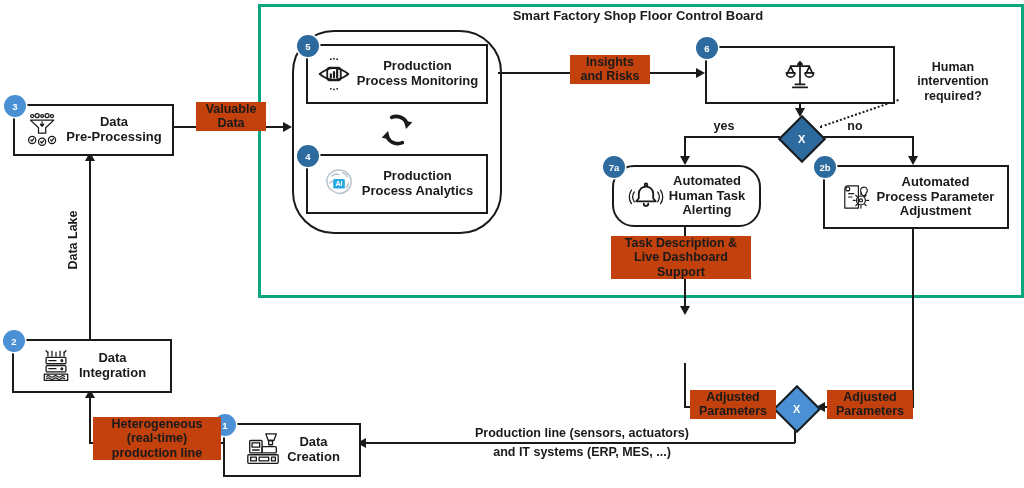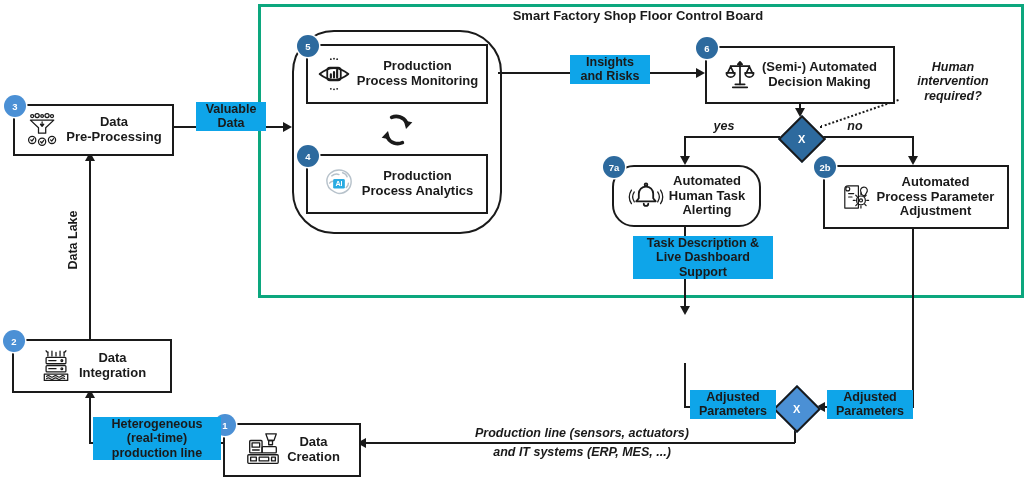--- a/index.html
+++ b/index.html
@@ -27,23 +27,23 @@
   
   .line { position:absolute; background:var(--line); z-index:1; }
   .h { height:2px; } .v { width:2px; }
   .ah { position:absolute; width:0; height:0; z-index:2; }
   .ah.right { border-top:5px solid transparent; border-bottom:5px solid transparent; border-left:9px solid var(--line); }
   .ah.left  { border-top:5px solid transparent; border-bottom:5px solid transparent; border-right:9px solid var(--line); }
   .ah.down  { border-left:5px solid transparent; border-right:5px solid transparent; border-top:9px solid var(--line); }
   .ah.up    { border-left:5px solid transparent; border-right:5px solid transparent; border-bottom:9px solid var(--line); }
   .dotted { position:absolute; border-top:2px dotted var(--line); transform-origin:left center; z-index:1; }
   
-  .elabel { position:absolute; background:#0ea5e9; font-size:12.5px; font-weight:600; line-height:1.15;
+  .elabel { position:absolute; background:#c2410c; font-size:12.5px; font-weight:600; line-height:1.15;
             text-align:center; white-space:pre-line; z-index:4; padding:0 2px; }
-  .elabel.nobg { background:transparent;font-style:italic; }
+  .elabel.nobg { background:transparent; }
   .vlabel { position:absolute; font-size:12.5px; font-weight:600; text-align:center;
             transform:rotate(-90deg); z-index:4; }
   
   .diamond { position:absolute; width:30px; height:30px; border:2px solid var(--line);
              transform:rotate(45deg); display:flex; align-items:center; justify-content:center; z-index:3; }
   .diamond.dark { background:var(--badge-dark); }
   .diamond.light { background:var(--badge-light); }
   .diamond span { transform:rotate(-45deg); color:#fff; font-size:11px; font-weight:bold; }
   
   svg.icon { flex:none; }
@@ -88,21 +88,21 @@
   <div class="ah down" style="left:908px;top:156px;"></div>
   <div class="elabel nobg" style="left:838px;top:119px;width:30px;">no</div>
 
   <div class="dotted" style="left:820px;top:126px;width:83px;transform:rotate(-19deg);"></div>
   <div class="elabel nobg" style="left:898px;top:60px;width:106px;">Human
 intervention
 required?</div>
 
   <div class="line v" style="left:684px;top:223px;height:84px;"></div>
   <div class="ah down" style="left:680px;top:306px;"></div>
-  <div class="elabel" style="left:633px;top:236px;width:136px;">Task Description &amp;
+  <div class="elabel" style="left:611px;top:236px;width:136px;">Task Description &amp;
 Live Dashboard
 Support</div>
 
   <div class="line v" style="left:912px;top:225px;height:183px;"></div>
   <div class="line h" style="left:824px;top:406px;width:89px;"></div>
   <div class="ah left" style="left:816px;top:402px;"></div>
   <div class="elabel" style="left:827px;top:390px;width:82px;">Adjusted
 Parameters</div>
 
   <div class="line v" style="left:684px;top:363px;height:45px;"></div>
@@ -209,22 +209,20 @@
         <line x1="20" y1="7" x2="20" y2="31"></line>
         <path d="M20 4.5 l2.5 3 h-5 z"></path>
         <line x1="9" y1="9.5" x2="31" y2="9.5"></line>
         <path d="M9 10 l-3.5 7.5 M9 10 l3.5 7.5"></path>
         <path d="M4 17.5 a5 5 0 0 0 10 0 z"></path>
         <path d="M31 10 l-3.5 7.5 M31 10 l3.5 7.5"></path>
         <path d="M26 17.5 a5 5 0 0 0 10 0 z"></path>
         <path d="M14.5 31 h11 M11.5 34.5 h17"></path>
       </g>
     </svg>
-    <div class="label">(Semi-) Automated
-Decision Making</div>
   </div>
 
   <div class="box" style="left:612px;top:165px;width:145px;height:58px;border-radius:22px;">
     <div class="badge dark">7a</div>
     <svg class="icon" width="36" height="36" viewBox="0 0 40 40">
       <g class="ic">
         <path d="M20 9.5 c4.5 0 8 3.5 8 8 v5 l2.8 3.5 H9.2 L12 22.5 v-5 c0 -4.5 3.5 -8 8 -8 z"></path>
         <circle cx="20" cy="7.5" r="1.5"></circle>
         <path d="M17.5 28.5 a2.5 2.5 0 0 0 5 0"></path>
       </g>

